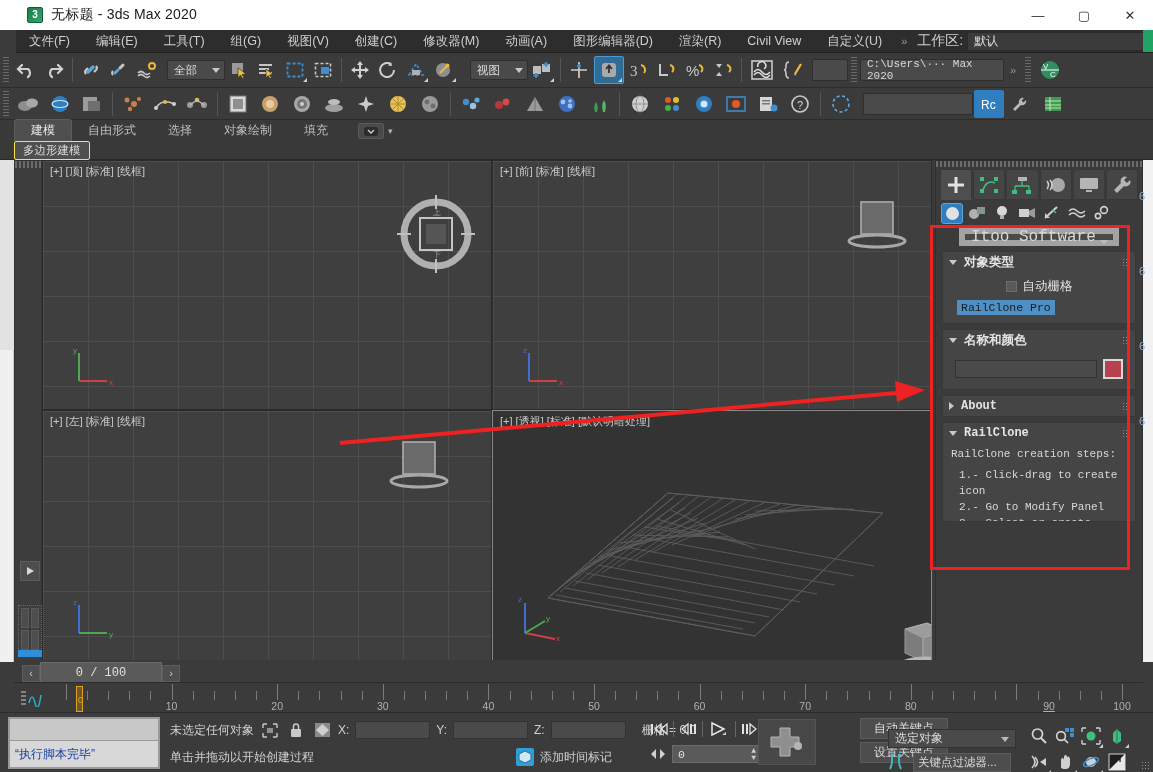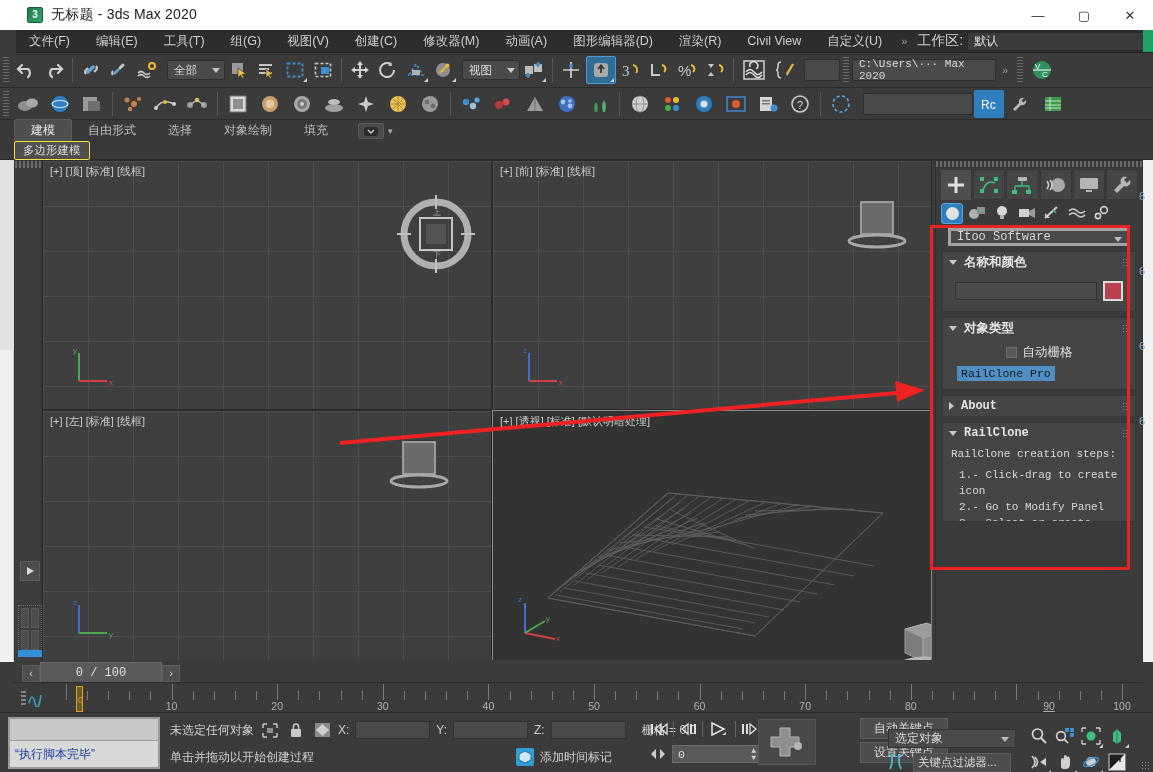--- a/index.html
+++ b/index.html
@@ -126,23 +126,23 @@
   .cmdpanel{position:absolute;left:935px;top:160px;width:208px;height:502px;background:#3b3b3b;
     border:1px solid #2f2f2f;}
   .cmd-grip{height:6px;background:repeating-linear-gradient(to right,#6a6a6a 0 2px,transparent 2px 4px);}
   .cmd-tabs{display:flex;height:33px;padding:2px 4px 0;gap:1px;}
   .cmd-tab{flex:1;height:31px;background:#454545;border:1px solid #383838;
     display:flex;align-items:center;justify-content:center;border-radius:2px 2px 0 0;}
   .cmd-tab.active{background:#4e4e4e;border-bottom-color:#4e4e4e;}
   .cmd-tabs2{display:flex;height:24px;padding:2px 5px 0;gap:3px;align-items:center;}
   .cmd-tab2{width:22px;height:21px;display:flex;align-items:center;justify-content:center;border-radius:3px;}
   .cmd-tab2.active{background:#2f7fc0;border:1px solid #56a8e0;}
-  .catcombo{margin:4px 12px 0;height:18px;background:#4a4a4a;border:3px solid #a3a3a3;
+  .catcombo{margin:4px 23px 0;height:18px;background:#4a4a4a;border:6px solid #a3a3a3;
     display:flex;align-items:center;padding:0 6px;position:relative;
-    font-family:"Liberation Mono","DejaVu Sans Mono",monospace;font-size:12px;color:#d8d8d8;}
+    font-family:"Liberation Mono","DejaVu Sans Mono",monospace;font-size:16px;color:#d8d8d8;}
   .rollout{margin:5px 6px 0;background:#454545;border:1px solid #383838;}
   .ro-head{display:flex;align-items:center;height:20px;padding:0 6px;position:relative;}
   .ro-tri{width:0;height:0;margin-right:7px;}
   .ro-tri.down{border-left:4px solid transparent;border-right:4px solid transparent;border-top:5px solid #c9c9c9;}
   .ro-tri.right{border-top:4px solid transparent;border-bottom:4px solid transparent;border-left:5px solid #c9c9c9;}
   .ro-title{font-size:12.5px;font-weight:bold;color:#e4e4e4;}
   .ro-title.mono{font-family:"Liberation Mono","DejaVu Sans Mono",monospace;font-size:12px;}
   .ro-dots{position:absolute;right:5px;top:6px;width:8px;height:8px;
     background-image:radial-gradient(#8c8c8c 35%,transparent 36%);background-size:3px 3px;}
   .ro-body{padding:4px 8px 8px;}
@@ -341,21 +341,21 @@
       <span class="corner"></span>
     </div>
     <div class="tbtn">
       <svg width="20" height="18" viewBox="0 0 20 18">
           <circle cx="9" cy="9" r="7" fill="#8f8f8f"></circle>
           <path d="M6 12 L13 5" stroke="#e8b93a" stroke-width="2.2"></path>
           <circle cx="13.5" cy="4.5" r="2" fill="#e8b93a"></circle>
         </svg>
       <span class="corner"></span>
     </div>
-    <div class="combo" style="width:58px;margin-left:4px">
+    <div class="combo" style="width:58px;margin-left:12px">
       <span>视图</span>
       <span class="car"></span>
     </div>
     <div class="tbtn">
       <svg width="22" height="18" viewBox="0 0 22 18">
           <rect x="2" y="5" width="8" height="8" fill="#bdbdbd"></rect>
           <rect x="11" y="3" width="8" height="8" fill="#bdbdbd"></rect>
           <path d="M5 12 v5 M2.5 14.5 h5" stroke="#3f8fd0" stroke-width="1.8"></path>
           <path d="M15 1 v5 M12.5 3.5 h5" stroke="#3f8fd0" stroke-width="1.8"></path>
         </svg>
@@ -852,44 +852,44 @@
     </div>
 
     <div class="catcombo">
       <span>Itoo Software</span>
       <span class="car" style="position:absolute;right:5px;top:6px;border-left:4px solid transparent;border-right:4px solid transparent;border-top:5px solid #b9b9b9"></span>
     </div>
 
     <div class="rollout">
       <div class="ro-head">
         <span class="ro-tri down"></span>
-        <span class="ro-title">名称和颜色</span>
-        <span class="ro-dots"></span>
-      </div>
-      <div class="ro-body" style="padding:6px 10px 8px">
-        <div class="namerow">
-          <span class="nameinput"></span>
-          <span class="swatch"></span>
-        </div>
-      </div>
-    </div>
-
-    <div class="rollout">
-      <div class="ro-head">
-        <span class="ro-tri down"></span>
         <span class="ro-title">对象类型</span>
         <span class="ro-dots"></span>
       </div>
       <div class="ro-body">
         <div class="chk-row">
           <span class="chkbox"></span>
           <span style="font-size:12.5px;color:#e0e0e0">自动栅格</span>
         </div>
         <div>
           <span class="objbtn">RailClone Pro</span>
+        </div>
+      </div>
+    </div>
+
+    <div class="rollout">
+      <div class="ro-head">
+        <span class="ro-tri down"></span>
+        <span class="ro-title">名称和颜色</span>
+        <span class="ro-dots"></span>
+      </div>
+      <div class="ro-body" style="padding:6px 10px 8px">
+        <div class="namerow">
+          <span class="nameinput"></span>
+          <span class="swatch"></span>
         </div>
       </div>
     </div>
 
     <div class="rollout">
       <div class="ro-head">
         <span class="ro-tri right"></span>
         <span class="ro-title mono">About</span>
         <span class="ro-dots"></span>
       </div>

